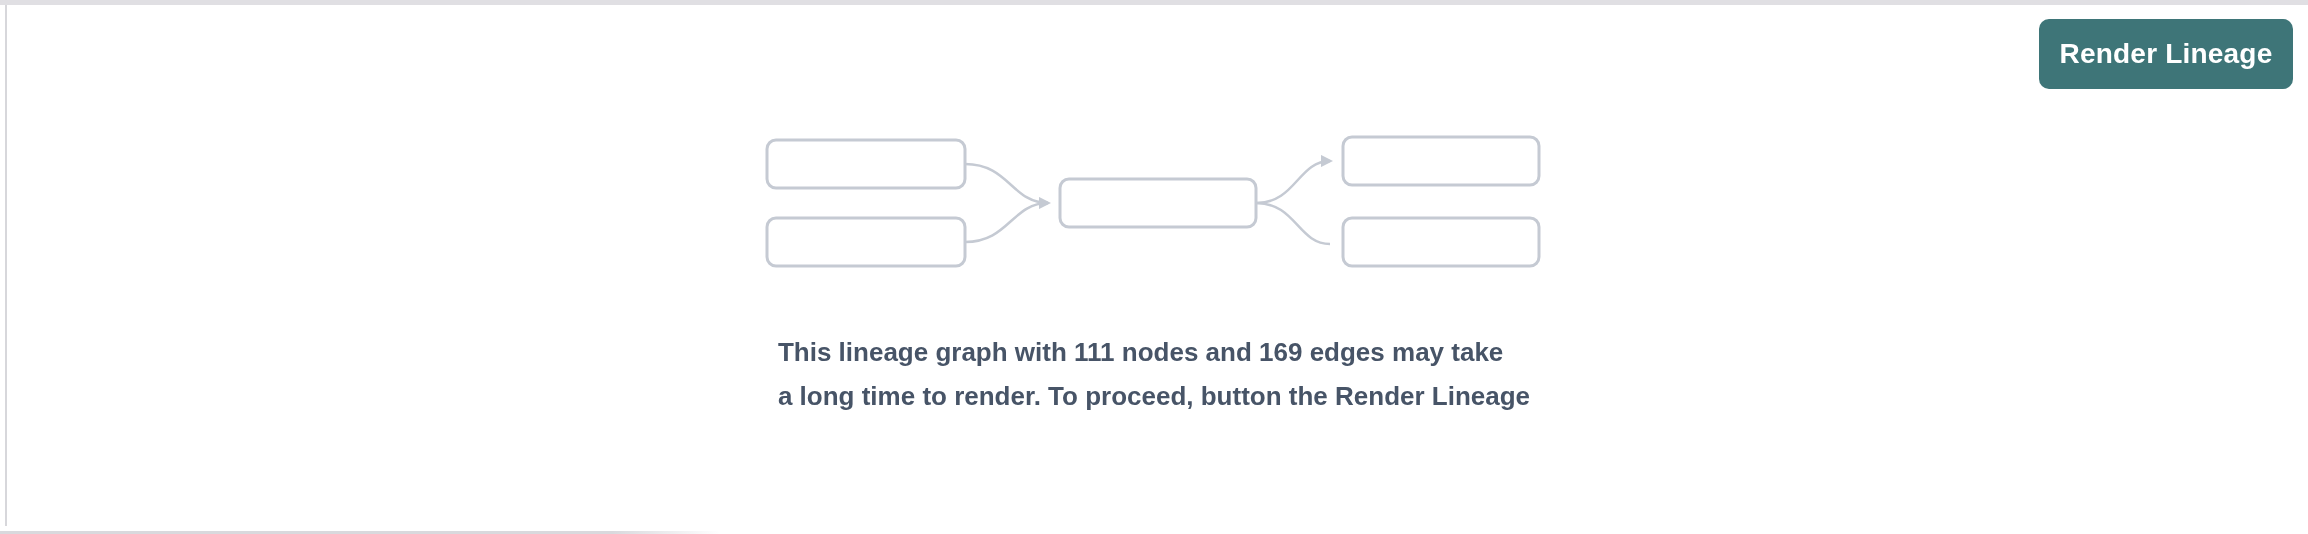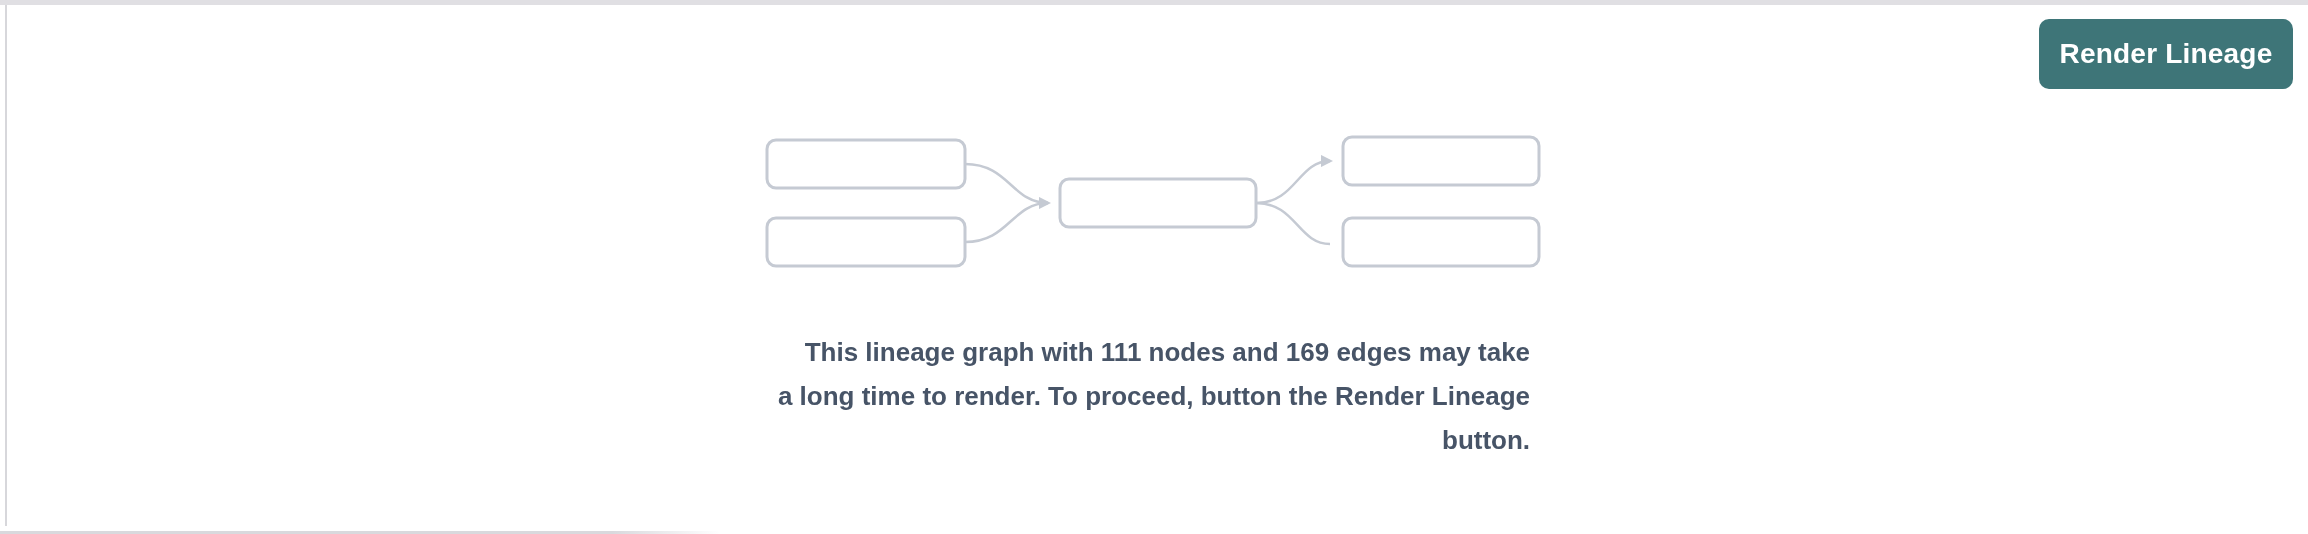--- a/index.html
+++ b/index.html
@@ -66,21 +66,21 @@
     flex-direction: column;
     align-items: center;
   }
 
   .lineage-illustration {
     display: block;
   }
 
   .message {
     margin-top: 60px;
-    text-align: right;
+    text-align: left;
     font-size: 26px;
     font-weight: 700;
     color: #475467;
     line-height: 44px;
   }
 </style>
 </head>
 <body>
 
 <div class="screen">
@@ -108,18 +108,17 @@
       <rect x="3" y="7" width="198" height="48" rx="9" fill="#ffffff" stroke="#C5CAD3" stroke-width="3"></rect>
       <rect x="3" y="85" width="198" height="48" rx="9" fill="#ffffff" stroke="#C5CAD3" stroke-width="3"></rect>
       <rect x="296" y="46" width="196" height="48" rx="9" fill="#ffffff" stroke="#C5CAD3" stroke-width="3"></rect>
       <rect x="579" y="4" width="196" height="48" rx="9" fill="#ffffff" stroke="#C5CAD3" stroke-width="3"></rect>
       <rect x="579" y="85" width="196" height="48" rx="9" fill="#ffffff" stroke="#C5CAD3" stroke-width="3"></rect>
     </svg>
 
     <div class="message">
       <div>This lineage graph with 111 nodes and 169 edges may take</div>
       <div>a long time to render. To proceed, button the Render Lineage</div>
-      <div>button.</div>
     </div>
 
   </div>
 
 </div>
 
 </body></html>

